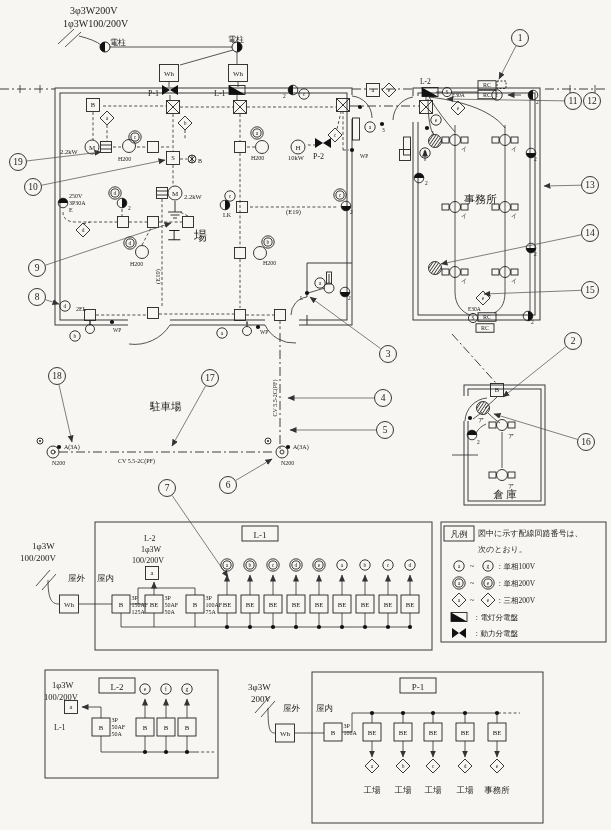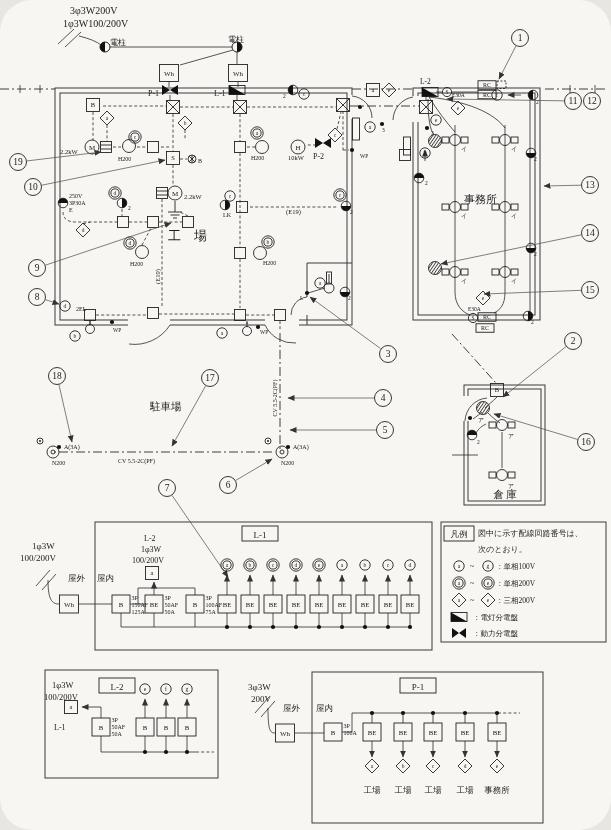--- a/index.html
+++ b/index.html
@@ -1,17 +1,17 @@
 <!DOCTYPE html>
 <html><head>
 <meta charset="utf-8">
 <style>
   html,body{margin:0;padding:0;background:#e8e6e0;}
   #page{width:611px;height:830px;background:#f7f6f2;position:relative;margin:0 auto;
-        font-family:"Liberation Serif","DejaVu Serif",serif;border-radius:32px;}
+        font-family:"Liberation Serif","DejaVu Serif",serif;}
   svg{display:block}
   text{font-family:"Liberation Serif","DejaVu Serif",serif;fill:#1b1b1b;}
   .sym{fill:none;stroke:#222;stroke-width:0.9;}
   .wall{fill:none;stroke:#3a3a3a;stroke-width:1;}
   .wire{fill:none;stroke:#2b2b2b;stroke-width:0.8;}
   .dash{fill:none;stroke:#2b2b2b;stroke-width:0.8;stroke-dasharray:3,2.2;}
   .dashdot{fill:none;stroke:#2b2b2b;stroke-width:0.9;stroke-dasharray:9,3,2,3;}
   .leader{fill:none;stroke:#4a4a4a;stroke-width:0.7;}
 </style>
 </head>

